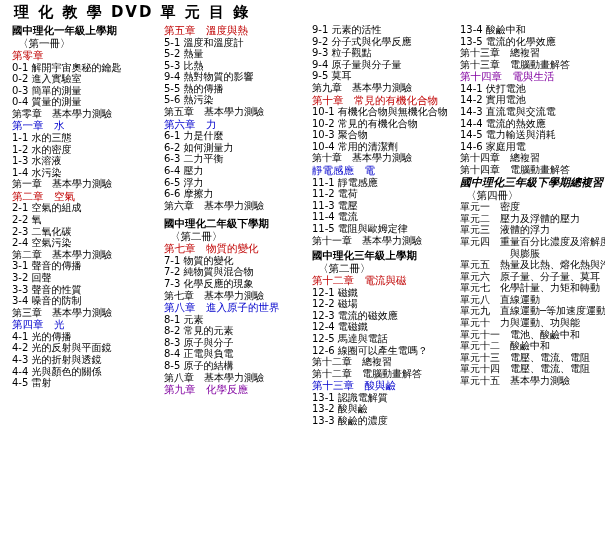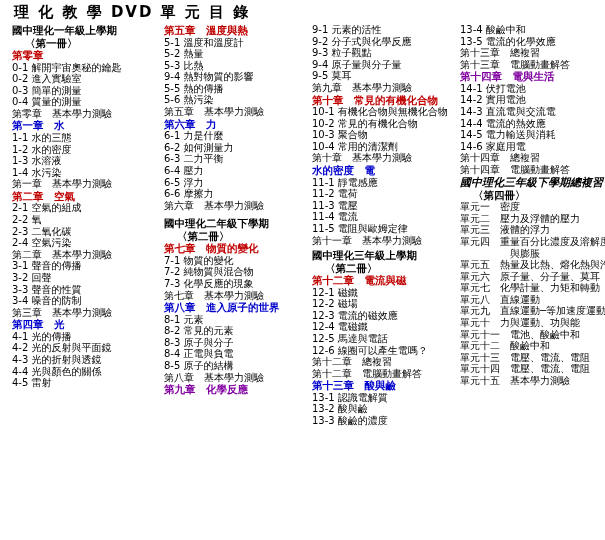--- a/index.html
+++ b/index.html
@@ -45,29 +45,28 @@
     overflow:hidden;
   }
   .bookhead{
     font-size:10.5px;
     font-weight:bold;
     line-height:12.5px;
     white-space:nowrap;
   }
   .booknum{
     font-size:10.5px;
-    font-weight:bold;
+    font-weight:normal;
     line-height:12.5px;
     white-space:nowrap;
     padding-left:6px;
-    margin-left:7px;
   }
   .chapter{
     font-size:10.5px;
-    font-weight:bold;
+    font-weight:normal;
     line-height:12.5px;
     white-space:nowrap;
   }
   .chapter.red{color:#c00000;}
   .chapter.blue{color:#0000cc;}
   .chapter.purple{color:#8000a0;}
   .sectionhead{
     font-size:11px;
     font-weight:bold;
     line-height:13px;
@@ -158,21 +157,21 @@
         <div class="line">9-3 粒子觀點</div>
         <div class="line">9-4 原子量與分子量</div>
         <div class="line">9-5 莫耳</div>
         <div class="line">第九章　基本學力測驗</div>
         <div class="chapter red">第十章　常見的有機化合物</div>
         <div class="line">10-1 有機化合物與無機化合物</div>
         <div class="line">10-2 常見的有機化合物</div>
         <div class="line">10-3 聚合物</div>
         <div class="line">10-4 常用的清潔劑</div>
         <div class="line">第十章　基本學力測驗</div>
-        <div class="chapter blue">水的密度　電</div>
+        <div class="chapter blue">靜電感應　電</div>
         <div class="line">11-1 靜電感應</div>
         <div class="line">11-2 電荷</div>
         <div class="line">11-3 電壓</div>
         <div class="line">11-4 電流</div>
         <div class="line">11-5 電阻與歐姆定律</div>
         <div class="line">第十一章　基本學力測驗</div>
         <div class="spacer-s"></div>
         <div class="bookhead">國中理化三年級上學期</div>
         <div class="booknum">〈第二冊〉</div>
         <div class="chapter red">第十二章　電流與磁</div>

